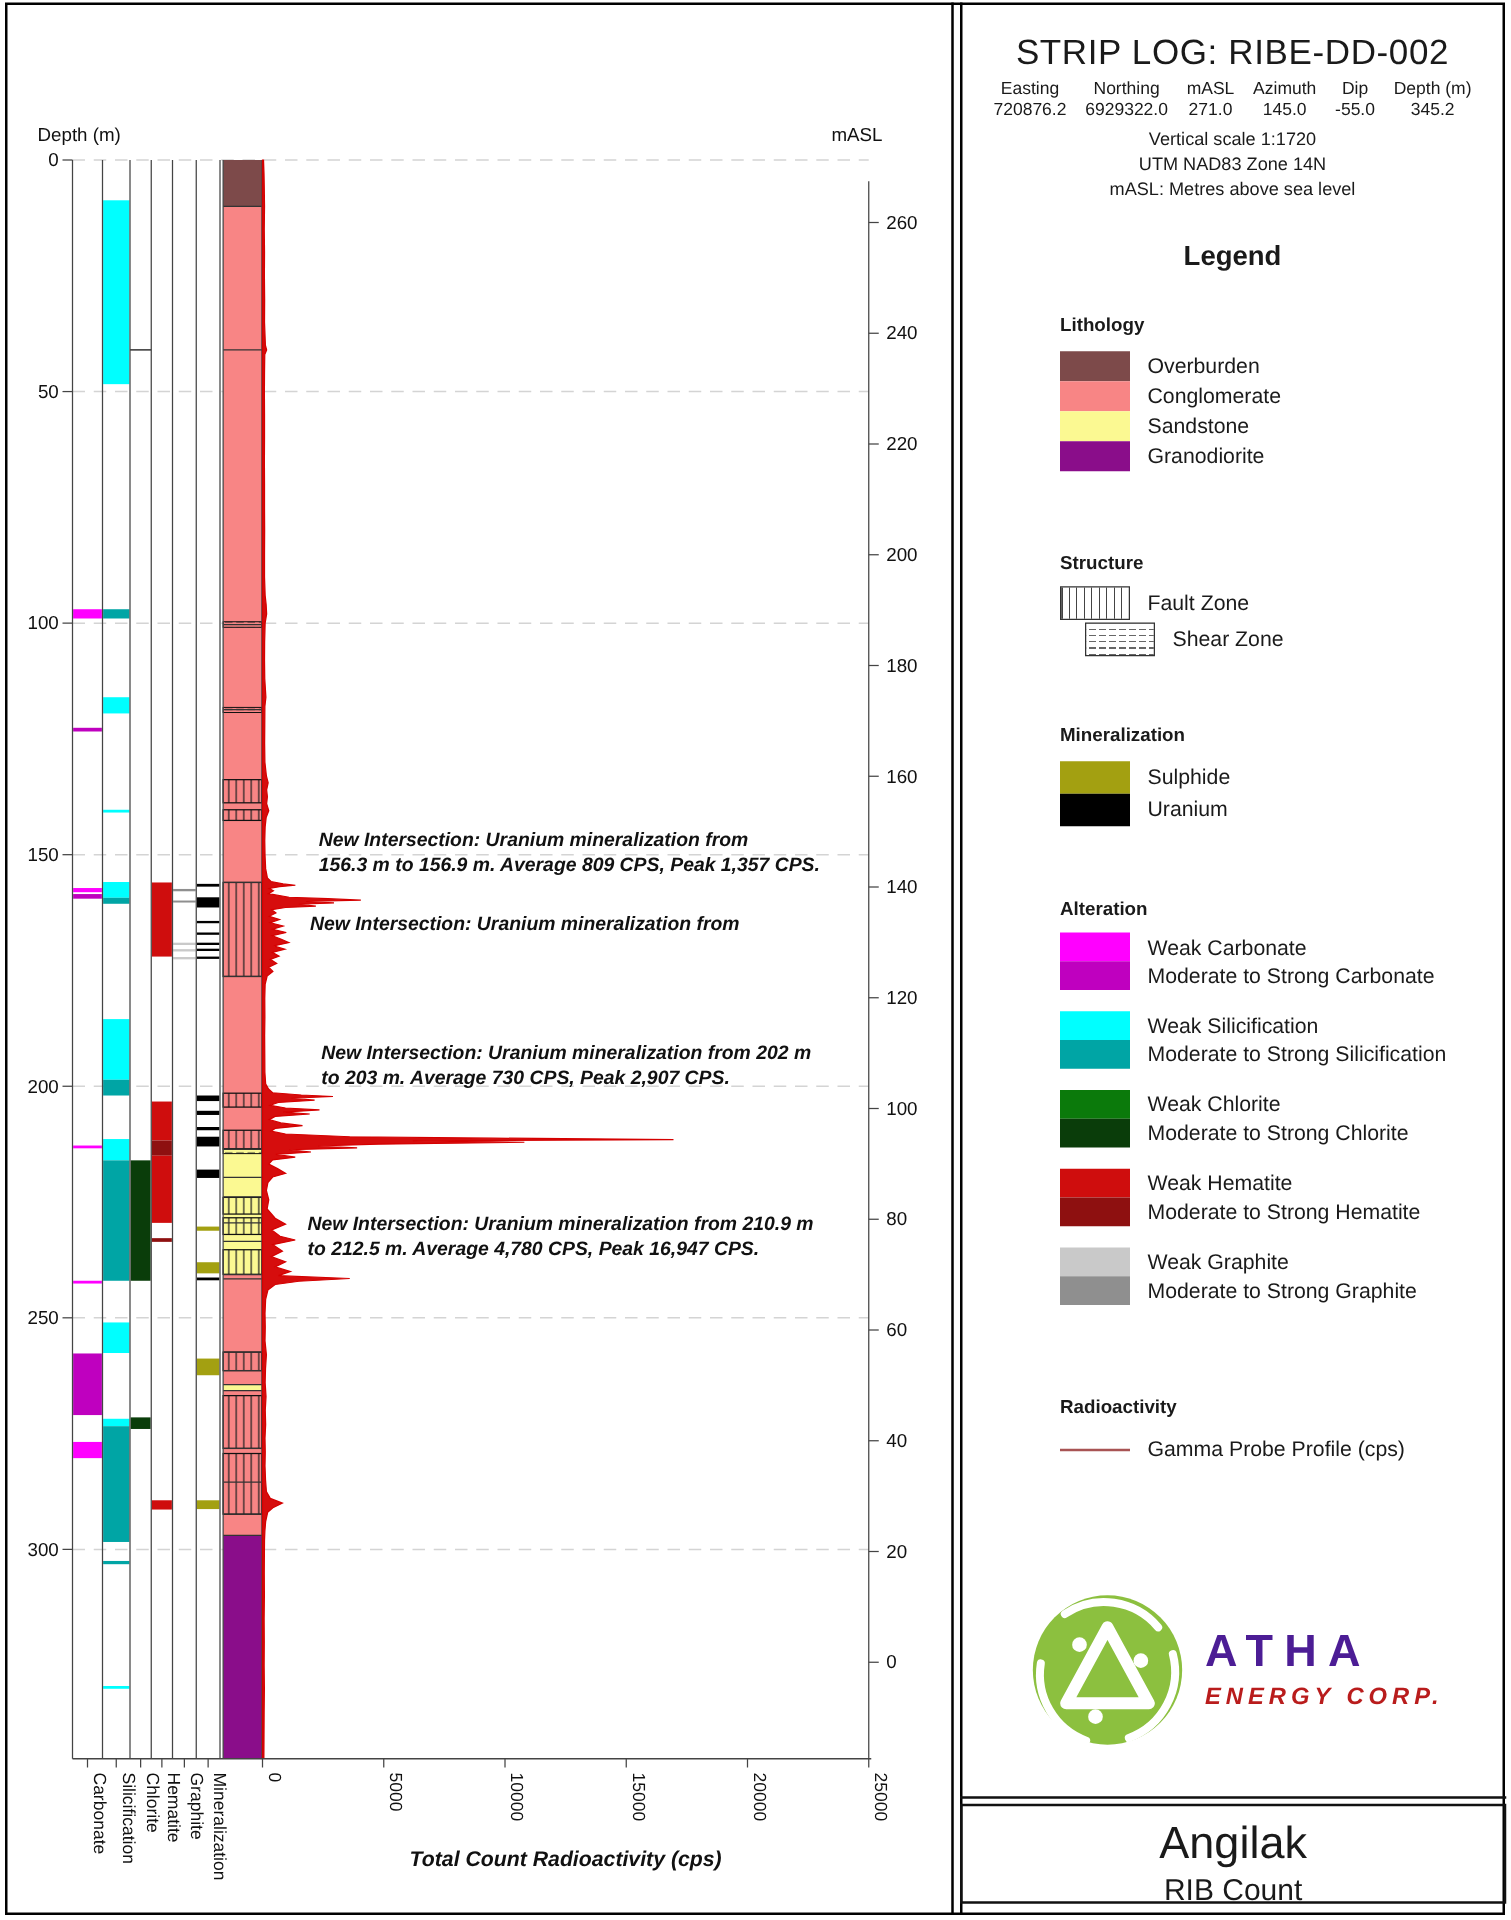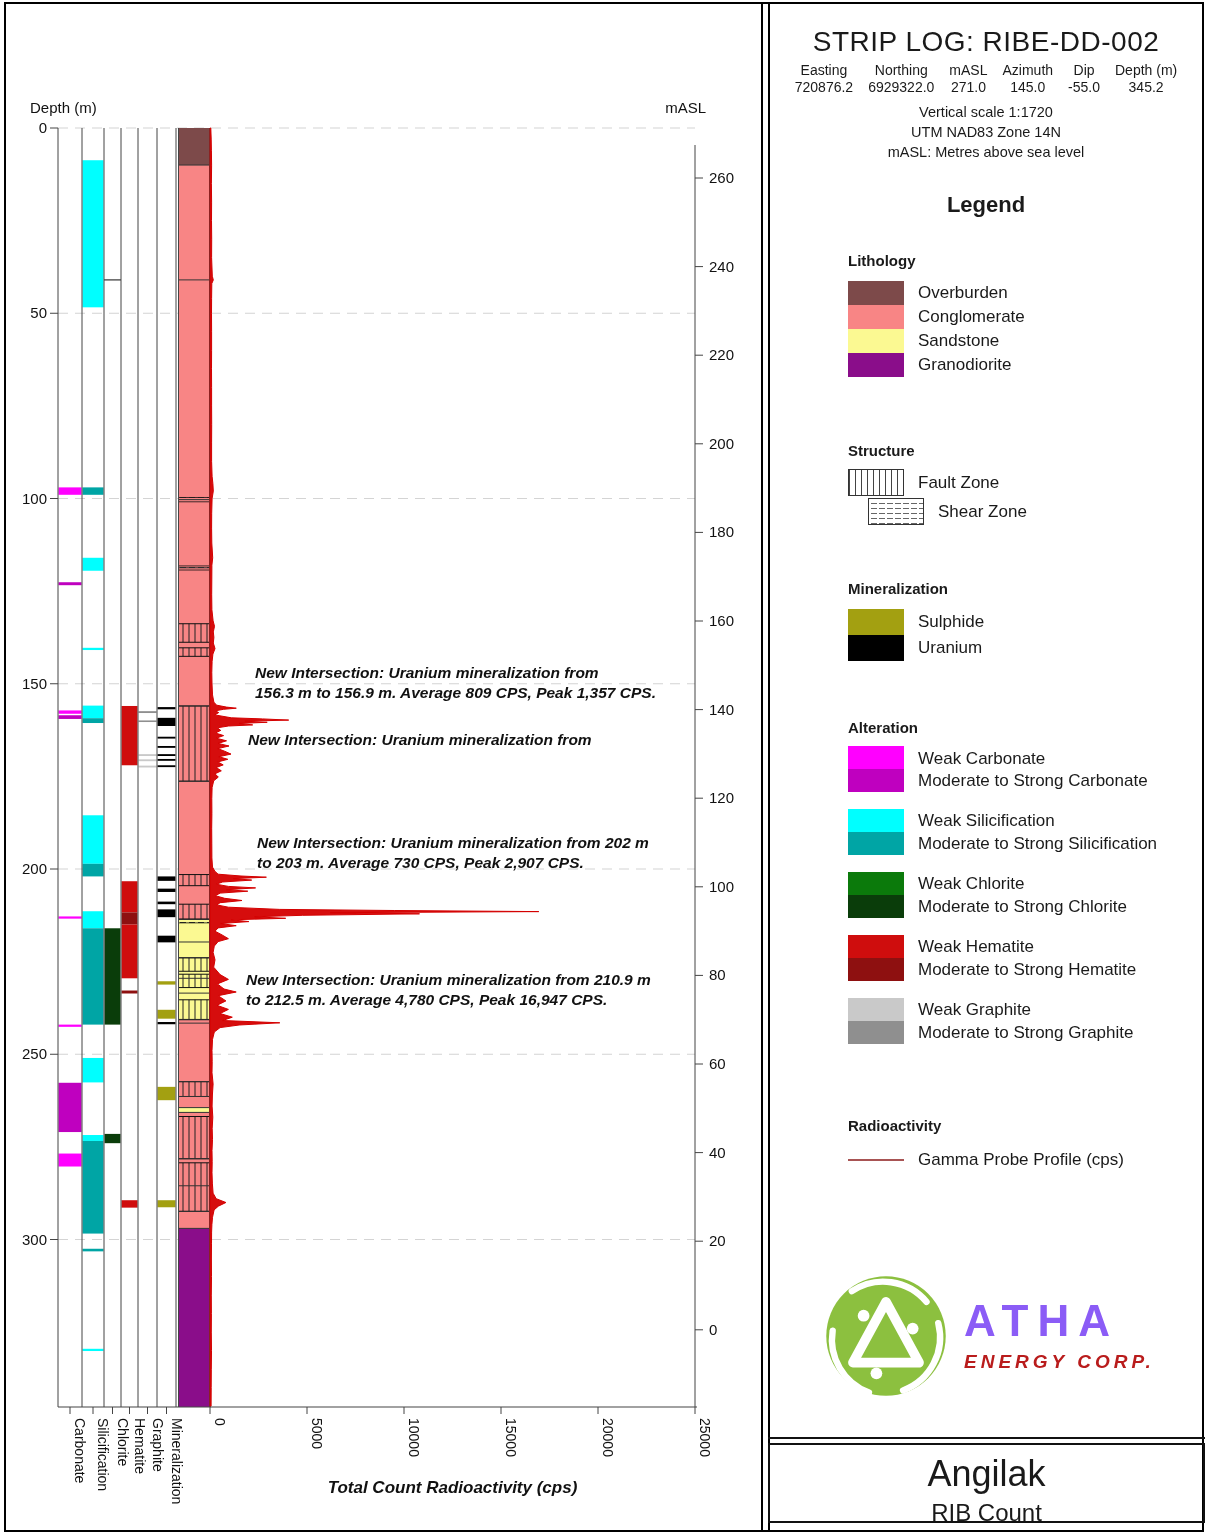--- a/index.html
+++ b/index.html
@@ -18,21 +18,21 @@
   .leg-title{position:absolute;top:192px;left:0;right:0;text-align:center;font-size:22px;font-weight:bold;}
   .leg-sec{position:absolute;left:78px;right:6px;}
   .leg-h{font-weight:bold;font-size:15px;margin-bottom:9px;}
   .leg-row{display:flex;align-items:center;}
   .leg-sw{width:56px;flex:0 0 56px;align-self:stretch;}
   .leg-lb{margin-left:14px;font-size:17px;white-space:nowrap;}
   .sw-fault{background:repeating-linear-gradient(90deg,#444 0 1px,transparent 1px 6px);border:1px solid #333;box-sizing:border-box;background-color:#fff;}
   .sw-shear{background:repeating-linear-gradient(90deg,#fff 0 2px,transparent 2px 8px),repeating-linear-gradient(0deg,#666 0 1px,transparent 1px 5px);border:1px solid #333;box-sizing:border-box;background-color:#fff;}
   .sw-line{height:0;border-top:2px solid #a85454;align-self:center;}
   .logo{position:absolute;top:1272px;left:52px;right:4px;display:flex;align-items:center;gap:14px;}
-  .logo-name{font-size:44px;font-weight:600;letter-spacing:9px;color:#8b5cf6;line-height:1;}
+  .logo-name{font-size:36px;font-weight:600;letter-spacing:9px;color:#4c1d95;line-height:1;}
   .logo-tag{font-size:19px;letter-spacing:4px;font-weight:bold;margin-top:8px;}
   .hr1{position:absolute;left:768px;top:1437px;width:437px;border-top:2px solid #111;}
   .footer-box{position:absolute;left:768px;top:1443px;width:437px;height:80px;border:2px solid #111;box-sizing:border-box;text-align:center;}
   .f-project{font-size:36px;margin-top:8px;}
   .f-area{font-size:24px;margin-top:4px;}
 </style>
 </head>
 <body>
 
 <div class="page">

